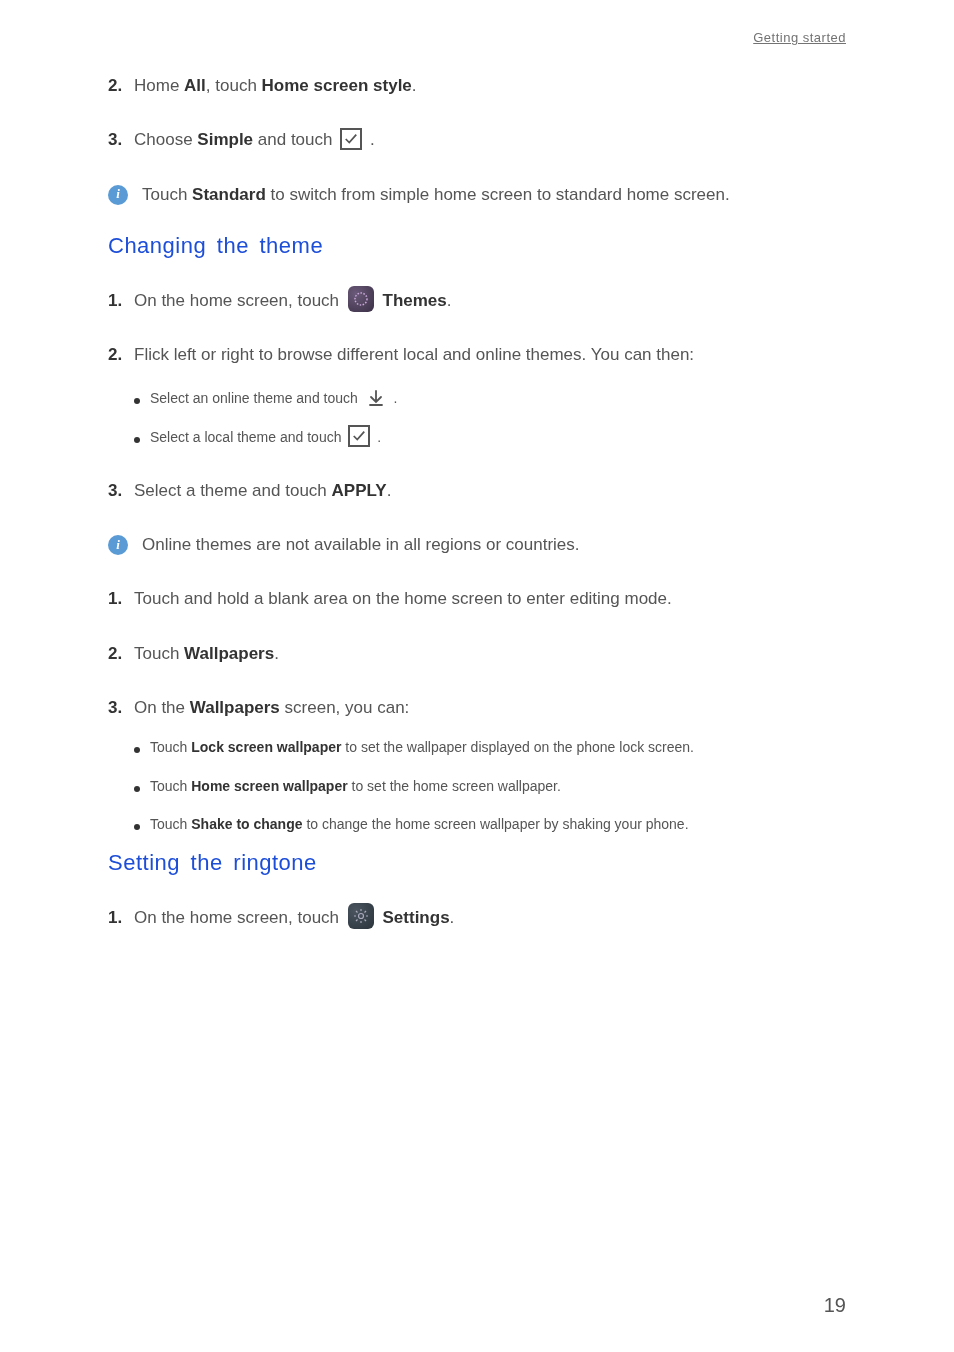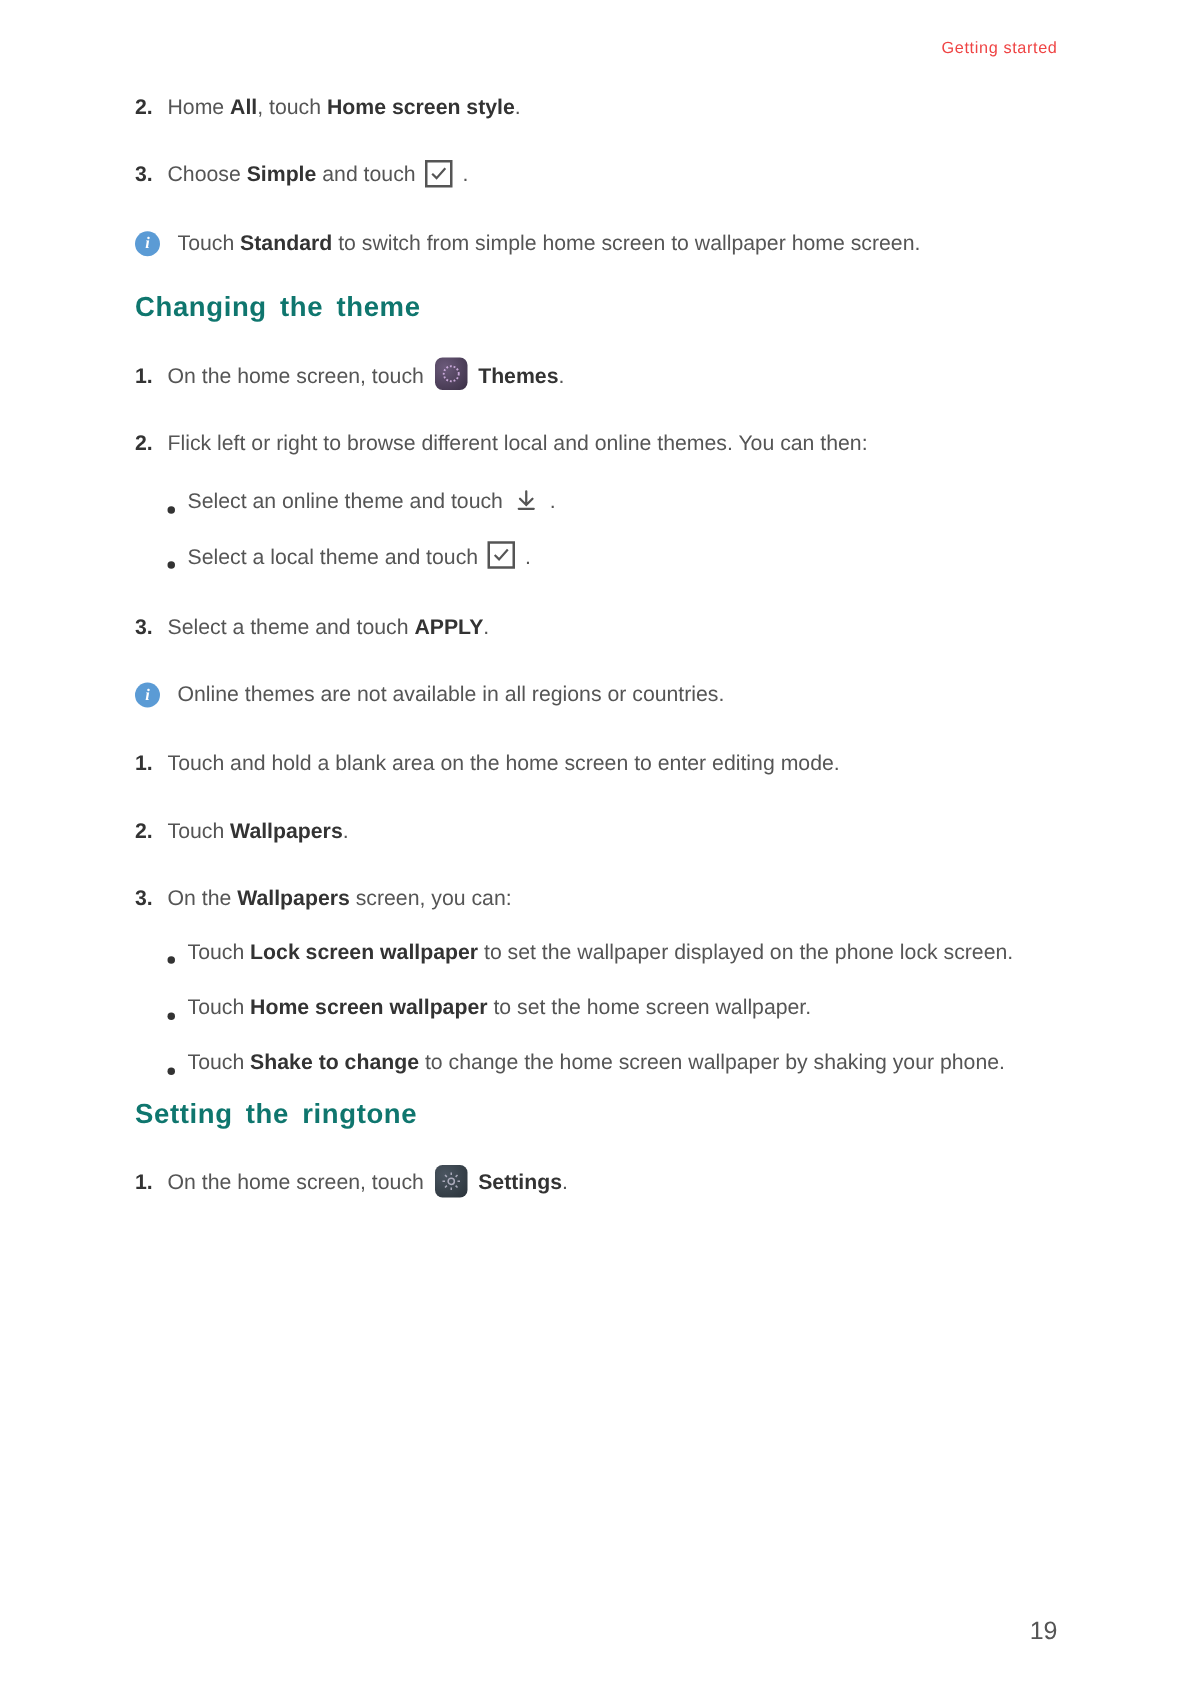--- a/index.html
+++ b/index.html
@@ -14,22 +14,23 @@
     font-family: Arial, Helvetica, sans-serif;
     color: #555;
     position: relative;
     padding: 30px 108px 0 108px;
   }
   .header-right {
     position: absolute;
     top: 30px;
     right: 108px;
     font-size: 13px;
-    color: #ef4444;
+    color: #737373;
     letter-spacing: 0.5px;
+    text-decoration: underline;
   }
   .content {
     margin-top: 40px;
   }
   .ol-item {
     display: flex;
     margin-bottom: 22px;
     font-size: 17px;
     line-height: 1.9;
     color: #555;
@@ -71,22 +72,22 @@
     font-style: italic;
     font-family: Georgia, serif;
     font-size: 13px;
     font-weight: bold;
   }
   .info-body {
     flex: 1;
   }
   h2 {
     font-size: 22px;
-    font-weight: bold;
-    color: #0f766e;
+    font-weight: normal;
+    color: #1d4ed8;
     margin: 12px 0 26px 0;
     letter-spacing: 0.5px;
     word-spacing: 4px;
   }
   .check-icon {
     display: inline-flex;
     vertical-align: middle;
     width: 22px;
     height: 22px;
     border: 2px solid #555;
@@ -131,24 +132,23 @@
   .app-icon.settings {
     background: radial-gradient(circle at 30% 30%, #4a5560, #2a333a);
   }
   .app-icon svg {
     width: 16px;
     height: 16px;
   }
   .sub-bullet {
     display: flex;
     margin: 0 0 12px 0;
-    font-size: 17px;
+    font-size: 14px;
     line-height: 1.9;
     color: #555;
-    align-items: center;
   }
   .dot {
     width: 6px;
     height: 6px;
     background: #333;
     border-radius: 50%;
     margin-top: 13px;
     margin-right: 10px;
     flex-shrink: 0;
   }
@@ -191,21 +191,21 @@
         </span>
       <span> .</span>
     </div>
   </div>
 
   <div class="info-box">
     <div class="info-icon">
         <span>i</span>
       </div>
     <div class="info-body">
-      <span>Touch </span><span class="bold">Standard</span><span> to switch from simple home screen to wallpaper home screen.</span>
+      <span>Touch </span><span class="bold">Standard</span><span> to switch from simple home screen to standard home screen.</span>
     </div>
   </div>
 
   <h2>Changing the theme</h2>
 
   <div class="ol-item">
     <div class="ol-num">1.</div>
     <div class="ol-body">
       <span>On the home screen, touch </span>
       <span class="app-icon">

